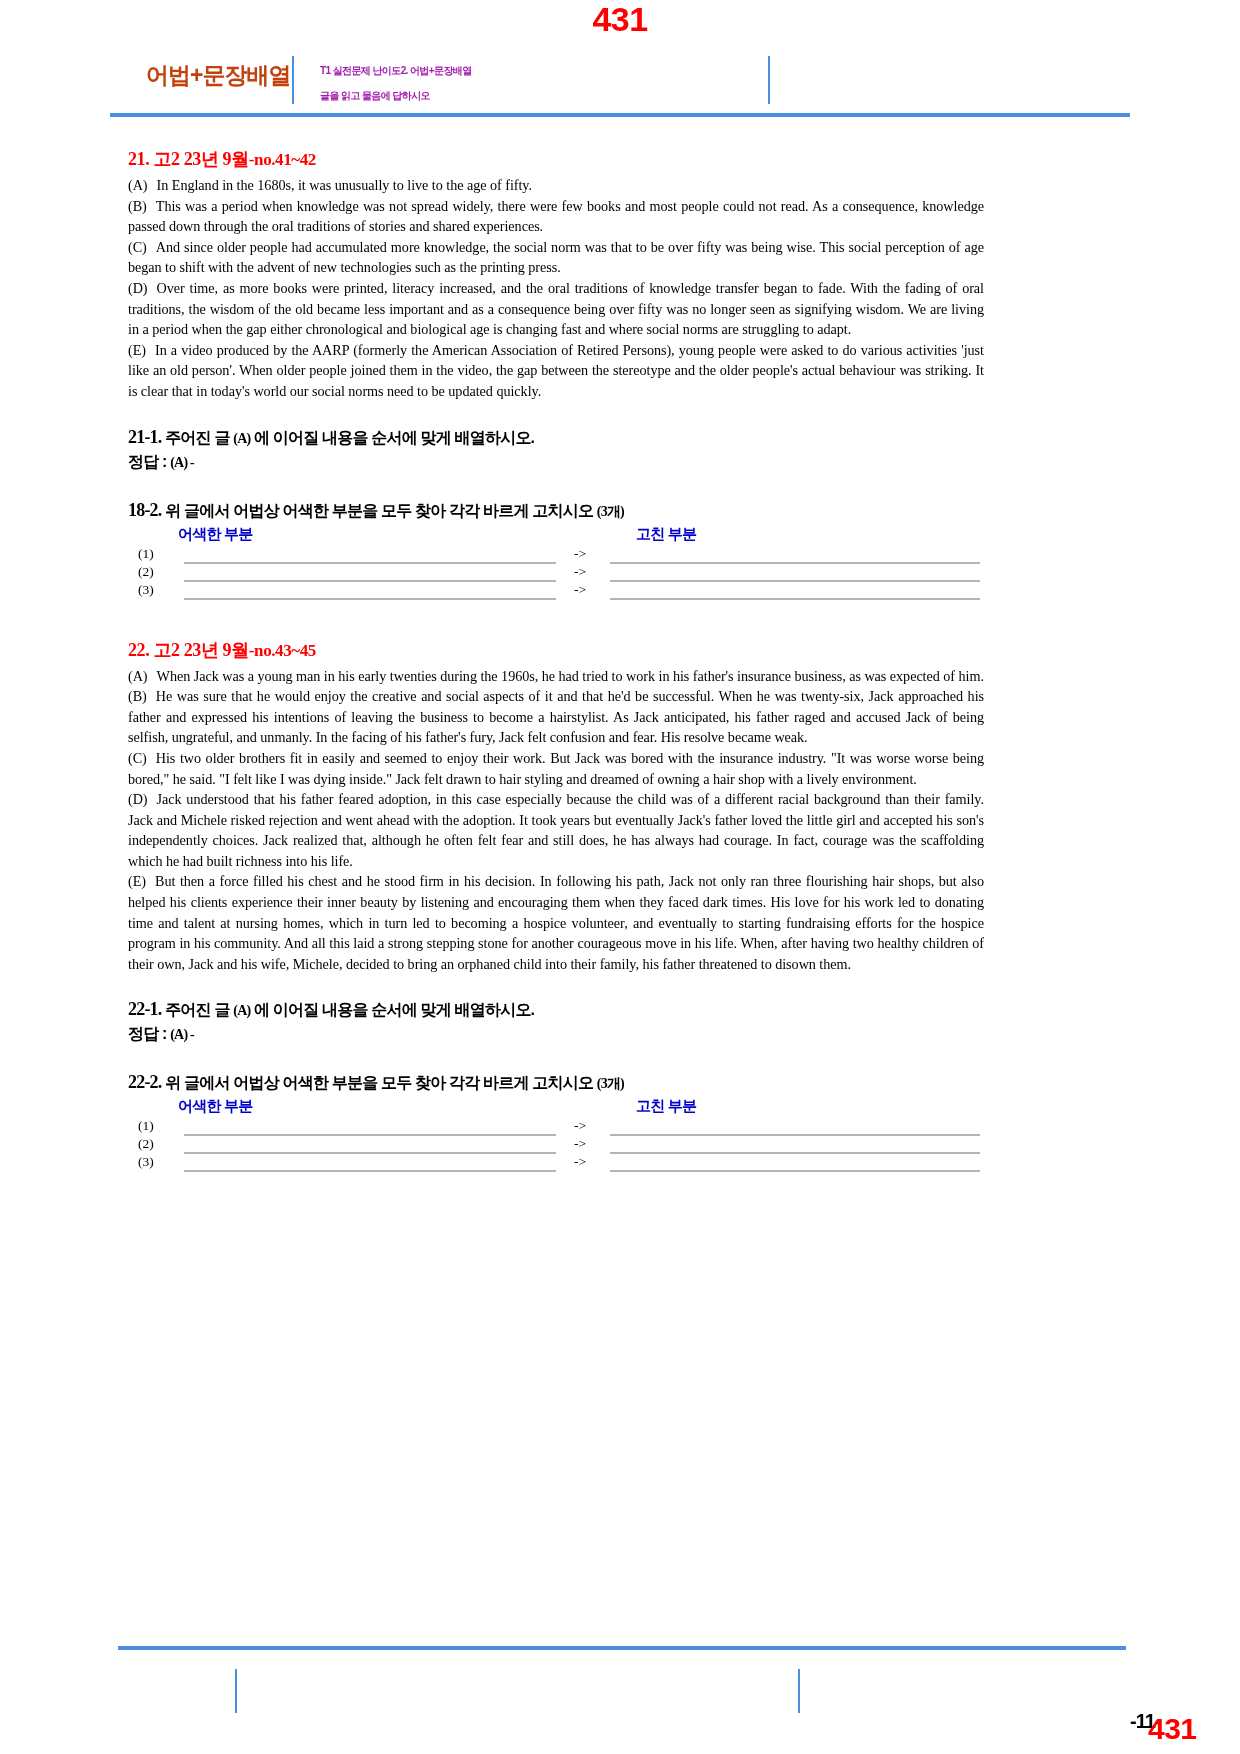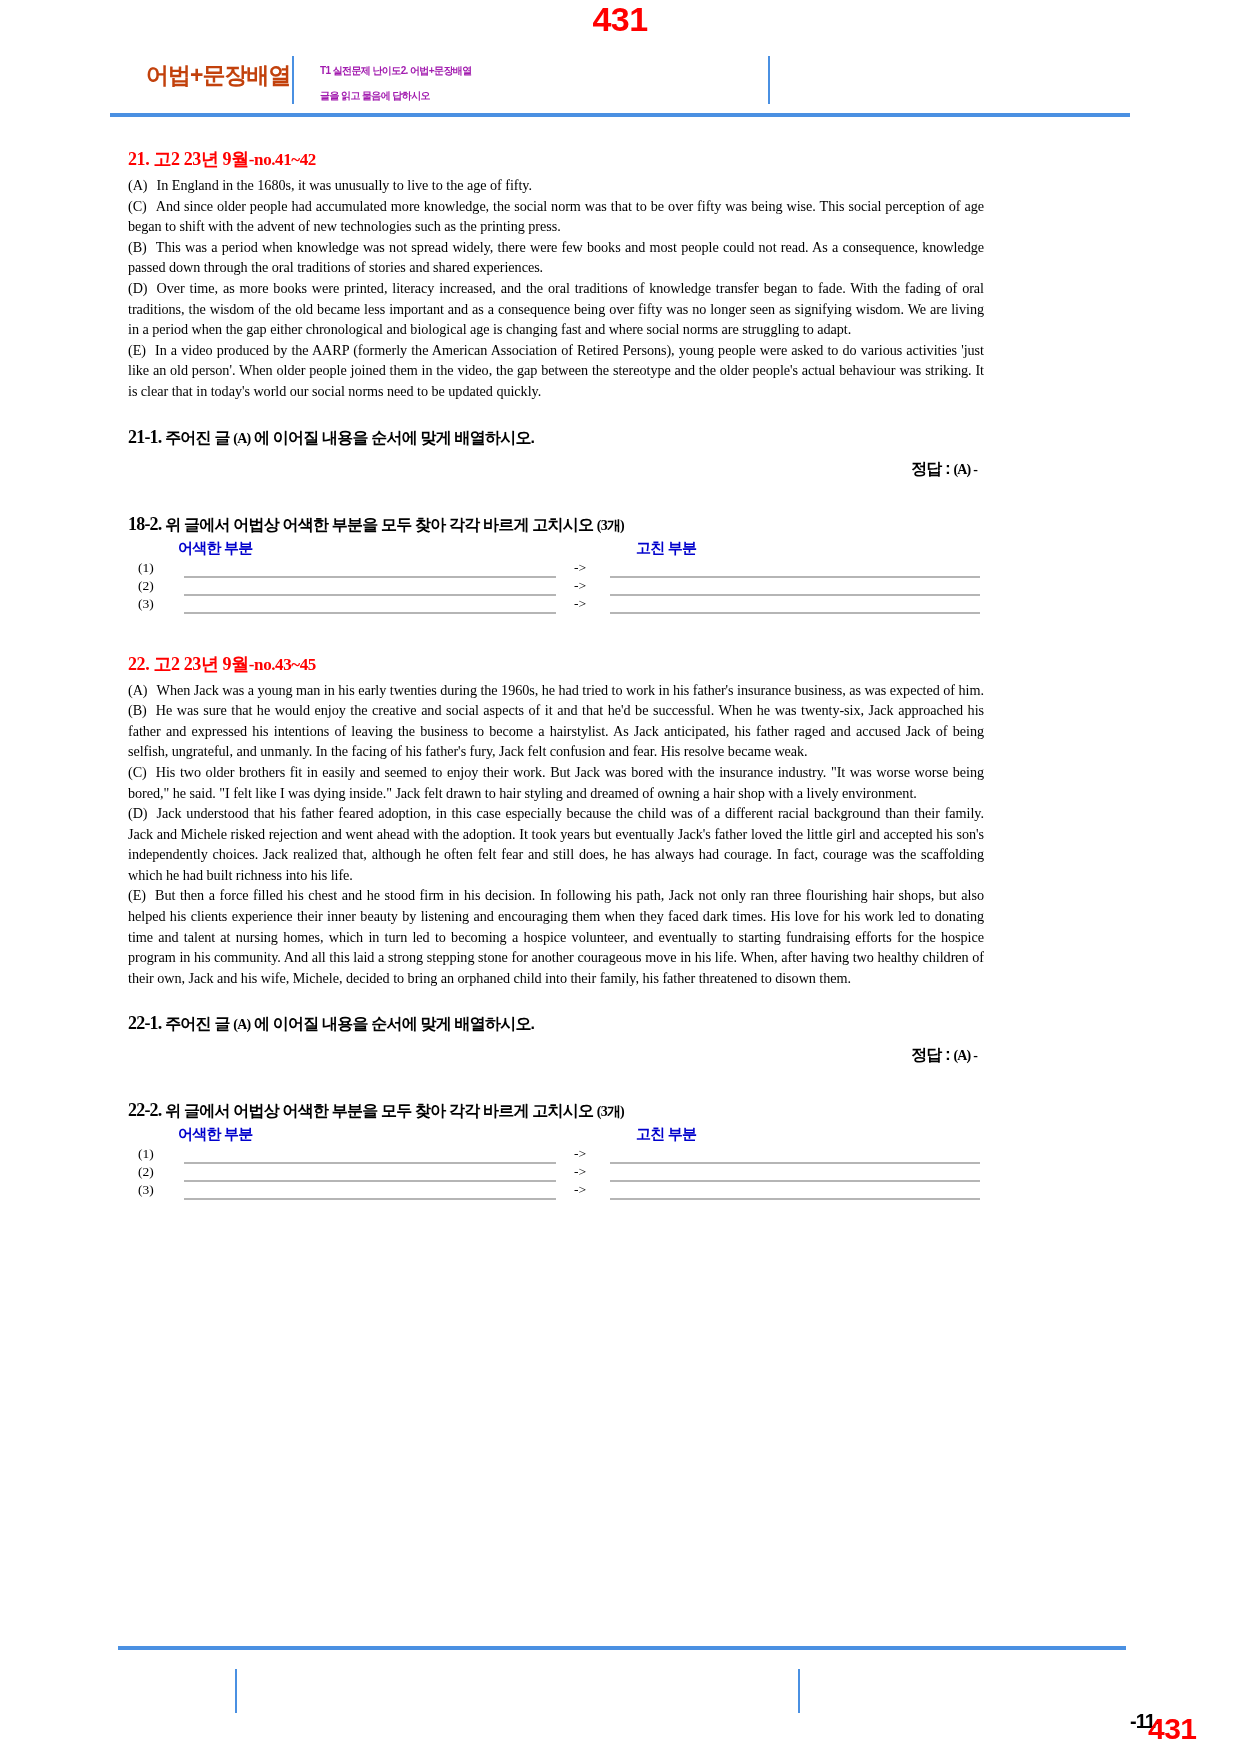--- a/index.html
+++ b/index.html
@@ -138,22 +138,21 @@
     font-family: "Liberation Serif", serif;
     font-size: 14px;
     font-weight: bold;
   }
   .answerline {
     font-family: "Liberation Sans", sans-serif;
     font-weight: bold;
     font-size: 16px;
     letter-spacing: -0.8px;
     line-height: 24px;
-    margin: 7px;
-    text-align: right;
+    margin: 0;
   }
   .answerline .val {
     font-family: "Liberation Serif", serif;
     font-size: 14px;
   }
 
   
   .blank-block { margin-top: 2px; }
   .blank-head {
     position: relative;
@@ -256,22 +255,22 @@
   <div class="header-div d2"></div>
 </div>
 <div class="header-rule"></div>
 
 <div class="content">
 
   <div>
     <p class="qtitle"><span>21.</span> <span>고2 23년 9월</span><span class="sub">-no.41~42</span></p>
 
     <p class="para"><span class="lbl">(A)</span><span class="gap"></span><span>In England in the 1680s, it was unusually to live to the age of fifty.</span></p>
+    <p class="para"><span class="lbl">(B)</span><span class="gap"></span><span>This was a period when knowledge was not spread widely, there were few books and most people could not read.  As a consequence, knowledge passed down through the oral traditions of stories and shared experiences.</span></p>
     <p class="para"><span class="lbl">(C)</span><span class="gap"></span><span>And since older people had accumulated more knowledge, the social norm was that to be over fifty was being wise.  This social perception of age began to shift with the advent of new technologies such as the printing press.</span></p>
-    <p class="para"><span class="lbl">(B)</span><span class="gap"></span><span>This was a period when knowledge was not spread widely, there were few books and most people could not read.  As a consequence, knowledge passed down through the oral traditions of stories and shared experiences.</span></p>
     <p class="para"><span class="lbl">(D)</span><span class="gap"></span><span>Over time, as more books were printed, literacy increased, and the oral traditions of knowledge transfer began to fade.  With the fading of oral traditions, the wisdom of the old became less important and as a consequence being over fifty was no longer seen as signifying wisdom.  We are living in a period when the gap either chronological and biological age is changing fast and where social norms are struggling to adapt.</span></p>
     <p class="para"><span class="lbl">(E)</span><span class="gap"></span><span>In a video produced by the AARP (formerly the American Association of Retired Persons), young people were asked to do various activities 'just like an old person'.  When older people joined them in the video, the gap between the stereotype and the older people's actual behaviour was striking.  It is clear that in today's world our social norms need to be updated quickly.</span></p>
 
     <div class="spacer-md"></div>
 
     <p class="subq"><span class="num">21-1.</span> <span>주어진 글</span> <span class="paren">(A)</span> <span>에 이어질 내용을 순서에 맞게 배열하시오.</span></p>
     <p class="answerline"><span>정답 :</span> <span class="val">(A) -</span></p>
 
     <div class="spacer-md"></div>
 

